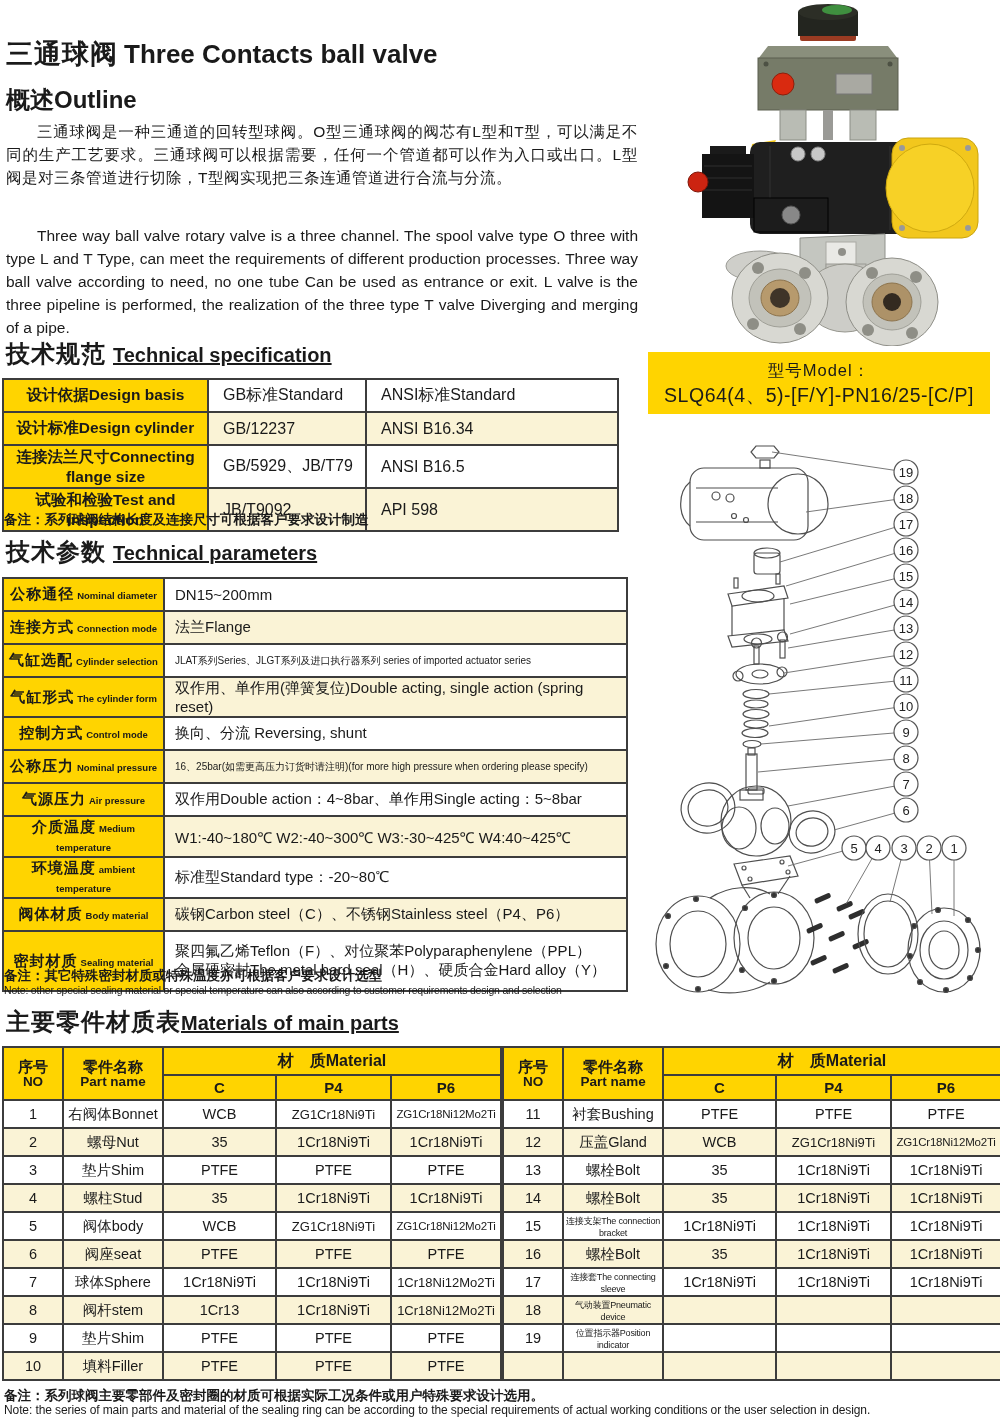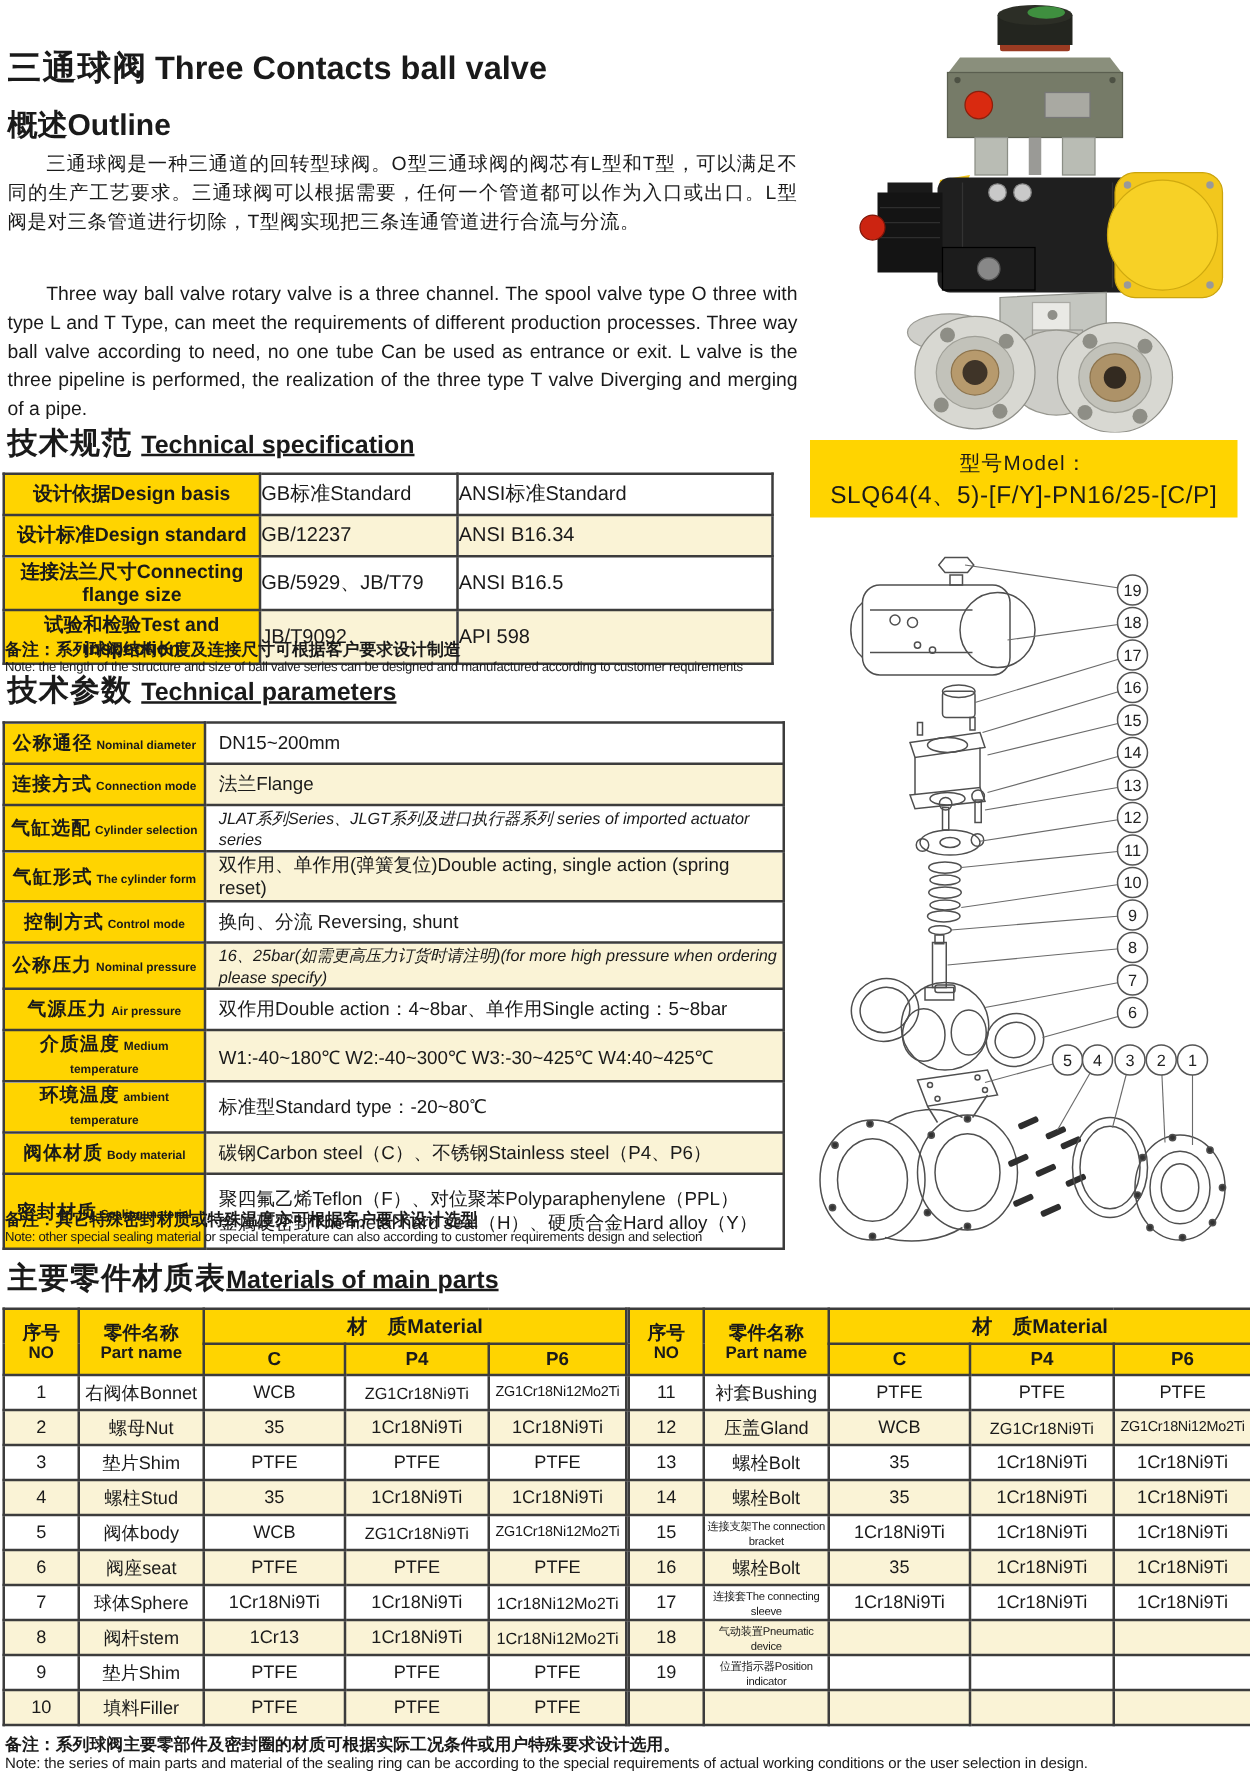--- a/index.html
+++ b/index.html
@@ -34,32 +34,32 @@
   .note.wide .nen{font-size:12px;letter-spacing:-0.1px;}
 
   
   table{border-collapse:collapse;}
   td,th{border:2px solid var(--border);overflow:hidden;}
 
   
   .spec{position:absolute;left:2px;top:378px;width:615px;table-layout:fixed;}
   .spec td{height:29px;font-size:16px;}
   .spec .lbl{background:var(--accent-yellow);text-align:center;font-weight:bold;font-size:15.5px;}
-  .spec .val{padding-left:0;background:#fff;}
+  .spec .val{padding-left:14px;background:#fff;}
   .spec tr.alt .val{background:var(--row-cream);}
 
   
   .params{position:absolute;left:2px;top:577px;width:624px;table-layout:fixed;}
   .params td{height:29px;}
   .params .lbl{background:var(--accent-yellow);text-align:center;margin-top:11px;}
   .params .lbl .zh{font-size:15px;font-weight:bold;letter-spacing:1px;}
   .params .lbl .en{font-size:9.5px;font-weight:bold;margin-left:3px;}
   .params .val{padding-left:10px;font-size:15px;background:#fff;white-space:pre-line;margin-left:29px;}
   .params tr.alt .val{background:var(--row-cream);}
-  .params .val.v-sm{font-size:13px;font-style:italic;}
+  .params .val.v-sm{font-size:10px;}
   .params .val.v-md{font-size:15px;}
   .params tr.tall td{height:56px;}
 
   
   .mats{position:absolute;left:2px;top:1046px;width:996px;display:flex;}
   table.mat{width:498px;table-layout:fixed;}
   .mat th{background:var(--accent-yellow);font-weight:bold;padding:0;}
   .mat thead tr:first-child th{height:26px;}
   .mat thead tr:last-child th{height:23px;font-size:15px;}
   .mat .th-zh{font-size:15px;line-height:16px;}
@@ -179,39 +179,38 @@
         <col style="width:158px">
         <col style="width:252px">
       </colgroup>
     <tbody>
         <tr>
       <td class="lbl">设计依据Design basis</td>
       <td class="val">GB标准Standard</td>
       <td class="val">ANSI标准Standard</td>
     </tr>
     <tr class="alt">
-      <td class="lbl">设计标准Design standard</td>
+      <td class="lbl">设计标准Design cylinder</td>
       <td class="val">GB/12237</td>
       <td class="val">ANSI B16.34</td>
     </tr>
     <tr>
       <td class="lbl">连接法兰尺寸Connecting flange size</td>
       <td class="val">GB/5929、JB/T79</td>
       <td class="val">ANSI B16.5</td>
     </tr>
     <tr class="alt">
       <td class="lbl">试验和检验Test and inspection</td>
       <td class="val">JB/T9092</td>
       <td class="val">API 598</td>
     </tr>
   </tbody>
     </table>
   <div class="note" style="top:512px">
     <div class="nzh">备注：系列球阀结构长度及连接尺寸可根据客户要求设计制造</div>
-    <div class="nen">Note: the length of the structure and size of ball valve series can be designed and manufactured according to customer requirements</div>
   </div>
 
   <div class="sec" style="top:536px">
     <span class="zh">技术参数</span><span class="en">Technical parameters</span>
   </div>
   <table class="params">
     <colgroup>
         <col style="width:161px">
         <col style="width:463px">
       </colgroup>

